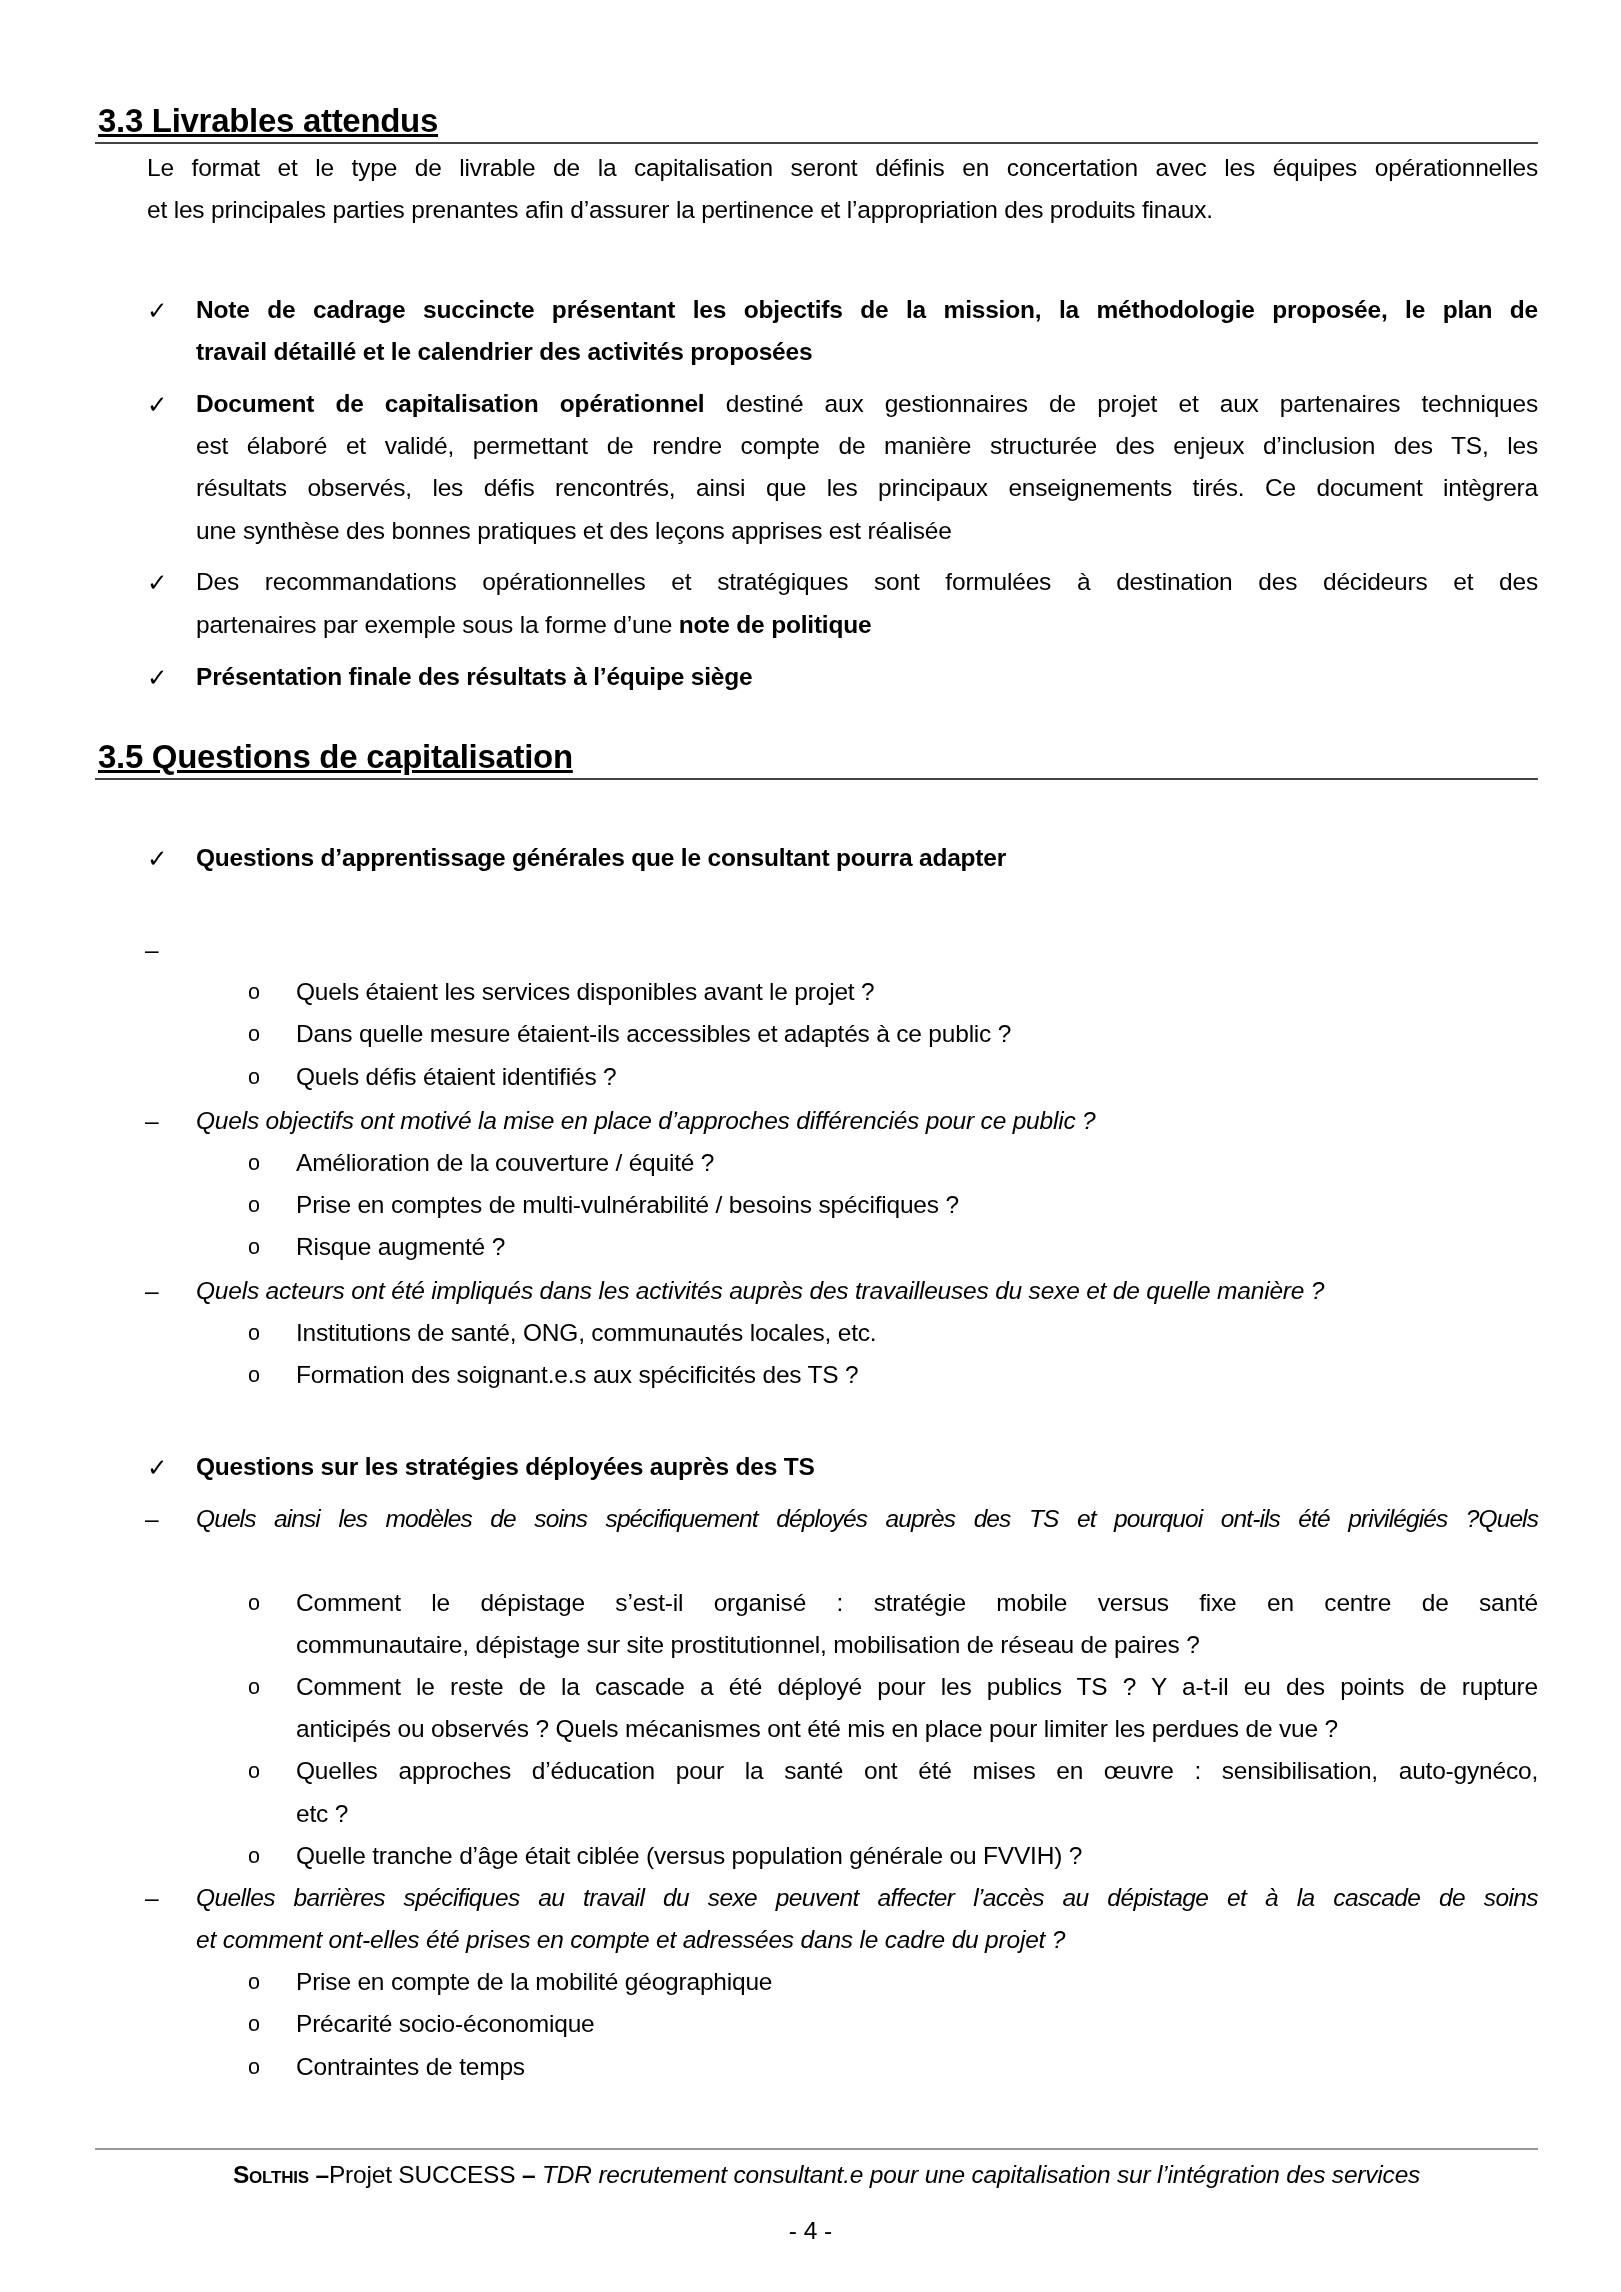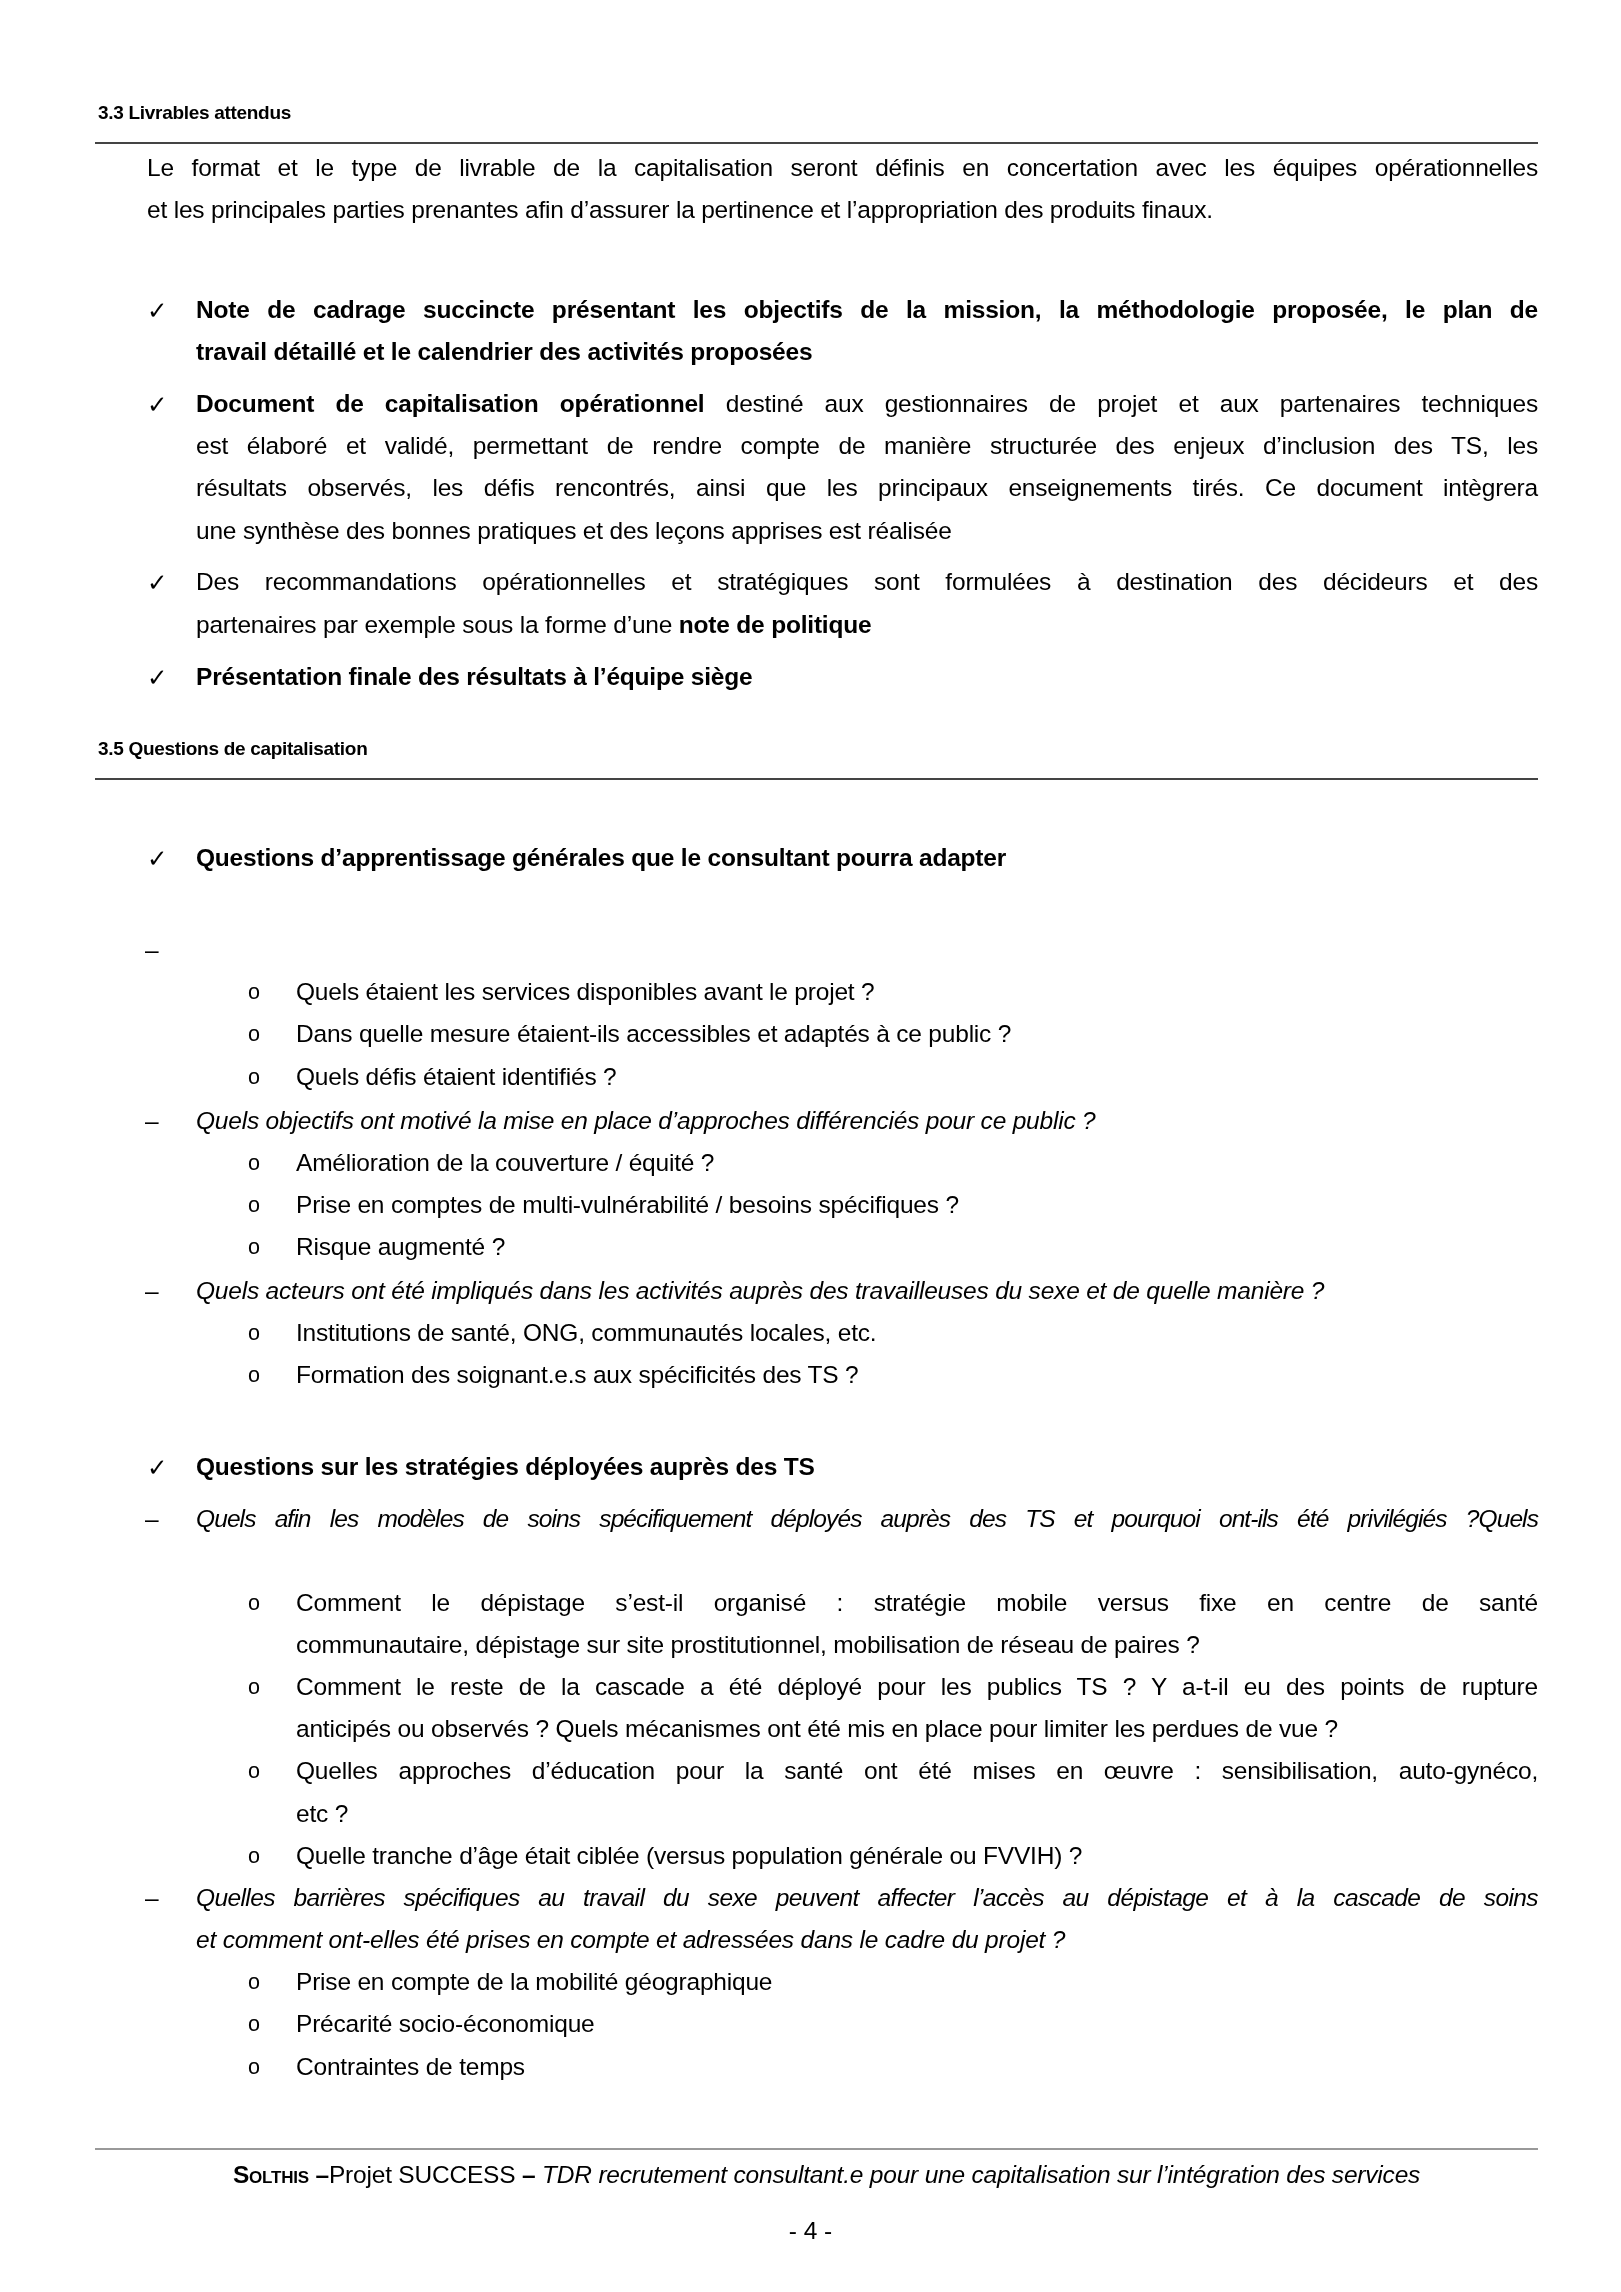--- a/index.html
+++ b/index.html
@@ -1,19 +1,19 @@
 <!DOCTYPE html>
 <html><head>
 <meta charset="utf-8">
 <style>
   html, body { margin: 0; padding: 0; background: #ffffff; }
   body { width: 1621px; height: 2293px; position: relative; overflow: hidden;
          font-family: "Liberation Sans", sans-serif; color: #000; }
   .page { position: absolute; left: 0; top: 0; width: 1621px; height: 2293px; }
-  .h { position: absolute; left: 98px; font-weight: bold; font-size: 19px; letter-spacing: -0.3px; }
+  .h { position: absolute; left: 98px; font-weight: bold; font-size: 33px; letter-spacing: -0.3px; text-decoration: underline; }
   .rule { position: absolute; left: 95px; width: 1443px; height: 0; border-top: 2px solid #444; }
   .line { position: absolute; font-size: 24.5px; white-space: nowrap; letter-spacing: -0.2px; }
   .just { text-align: justify; text-align-last: justify; white-space: normal; }
   .ital { font-style: italic; }
   .b { font-weight: bold; }
   .mark { position: absolute; font-size: 24.5px; }
   .check { left: 147px; }
   .dash { left: 145px; }
   .circ { left: 248px; font-size: 21.6px; }
   .footer-rule { position: absolute; left: 95px; width: 1443px; border-top: 2px solid #999; top: 2148px; }
@@ -76,21 +76,21 @@
   <div class="line ital" style="left:196px;top:1277px">Quels acteurs ont été impliqués dans les activités auprès des travailleuses du sexe et de quelle manière ?</div>
   <span class="mark circ" style="top:1320px">o</span>
   <div class="line" style="left:296px;top:1319px">Institutions de santé, ONG, communautés locales, etc.</div>
   <span class="mark circ" style="top:1362px">o</span>
   <div class="line" style="left:296px;top:1361px">Formation des soignant.e.s aux spécificités des TS ?</div>
 
   <span class="mark check" style="top:1453px">✓</span>
   <div class="line b" style="left:196px;top:1453px">Questions sur les stratégies déployées auprès des TS</div>
 
   <span class="mark dash" style="top:1505px">–</span>
-  <div class="line ital just" style="left:196px;width:1342px;top:1505px;letter-spacing:-0.9px">Quels afin les modèles de soins spécifiquement déployés auprès des TS et pourquoi ont-ils été privilégiés ?Quels</div>
+  <div class="line ital just" style="left:196px;width:1342px;top:1505px;letter-spacing:-0.9px">Quels ainsi les modèles de soins spécifiquement déployés auprès des TS et pourquoi ont-ils été privilégiés ?Quels</div>
 
   <span class="mark circ" style="top:1590px">o</span>
   <div class="line" style="left:296px;top:1631px">communautaire, dépistage sur site prostitutionnel, mobilisation de réseau de paires ?</div>
   <div class="line just" style="left:296px;width:1242px;top:1589px">Comment le dépistage s’est-il organisé : stratégie mobile versus fixe en centre de santé</div>
 
   <span class="mark circ" style="top:1674px">o</span>
   <div class="line just" style="left:296px;width:1242px;top:1673px">Comment le reste de la cascade a été déployé pour les publics TS ? Y a-t-il eu des points de rupture</div>
   <div class="line" style="left:296px;top:1715px">anticipés ou observés ? Quels mécanismes ont été mis en place pour limiter les perdues de vue ?</div>
 
   <span class="mark circ" style="top:1758px">o</span>

